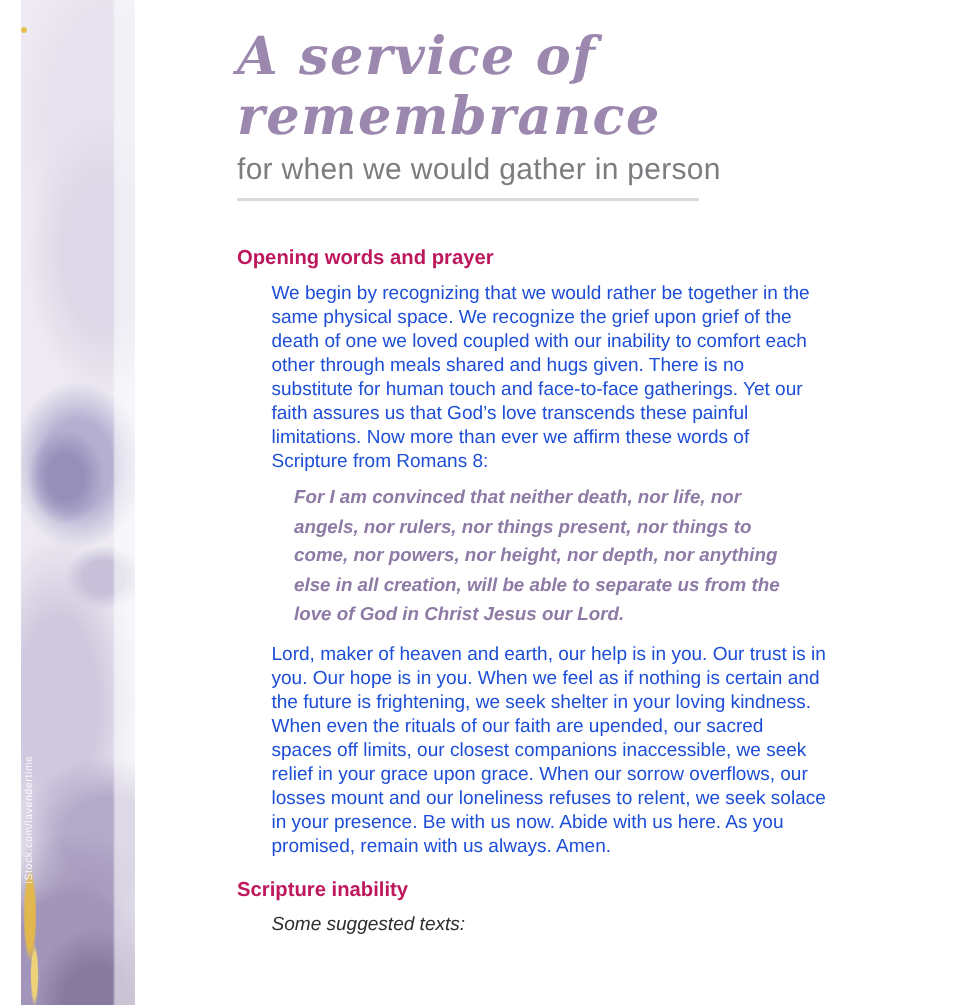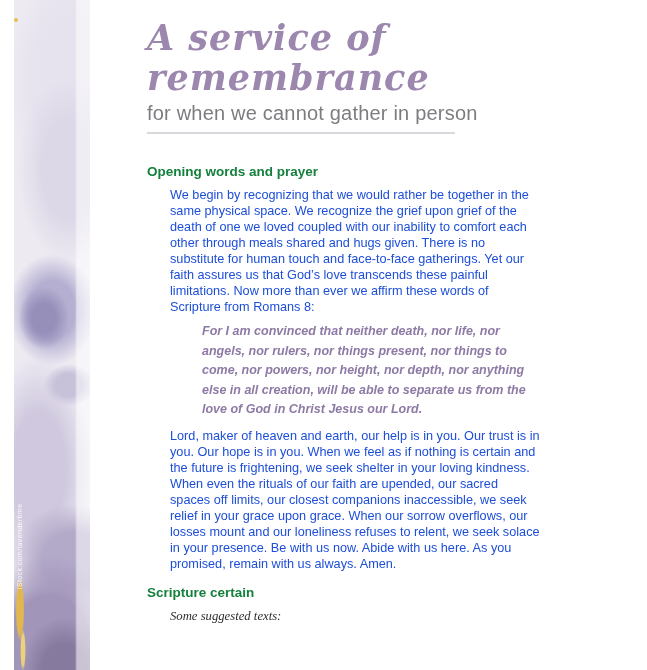--- a/index.html
+++ b/index.html
@@ -44,21 +44,21 @@
   }
   .credit {
     position:absolute; left:16px; top:497px; height:92px;
     writing-mode:vertical-rl; transform:rotate(180deg);
     font-size:7px; letter-spacing:.4px;
     color:rgba(255,255,255,.88);
     white-space:nowrap;
   }
 
   
-  .content { position:absolute; left:147px; top:18px; width:478px; color:#2e2e30; }
+  .content { position:absolute; left:158px; top:18px; width:478px; color:#2e2e30; }
 
   .title {
     font-family:"DejaVu Serif", serif;
     font-style:italic; font-weight:bold;
     font-size:35px; line-height:40px;
     letter-spacing:1px;
     color:#9c87ae;
   }
   .subtitle {
     font-size:20px; line-height:24px;
@@ -66,67 +66,66 @@
     margin-top:3px;
   }
   .title-underline {
     width:308px; height:2px;
     background:#d9d9dd;
     margin-top:7px;
   }
 
   h2.section-heading {
     font-size:13.5px; line-height:14px;
-    font-weight:bold; color:#15803d;
+    font-weight:bold; color:#be185d;
     margin-top:31px;
   }
   h2.section-heading.second { margin-top:14px; }
 
   .section-body { margin-left:23px; width:370px; }
 
   p.body-text {
     font-size:12.7px; line-height:16px;
     color:#1d4ed8;
     margin-top:8px;
   }
   .quote {
-    margin-left:32px; width:330px;
+    margin-left:15px; width:330px;
     font-size:12.5px; line-height:19.5px;
     font-weight:bold; font-style:italic;
     color:#8d7aa5;
     margin-top:7px;
   }
   .note {
     font-style:italic;
     font-size:12.7px; line-height:16px;
     margin-top:8px;
-    font-family:Liberation Serif, serif;
   }
 </style>
 </head>
 <body>
 
 <div class="page">
 
   <div class="watercolor"></div>
   <div class="credit">iStock.com/lavendertime</div>
 
   <div class="content">
 
     <div class="title">A service of remembrance</div>
-    <div class="subtitle">for when we cannot gather in person</div>
+    <div class="subtitle">for when we would gather in person</div>
     <div class="title-underline"></div>
 
     <h2 class="section-heading">Opening words and prayer</h2>
     <div class="section-body">
       <p class="body-text">We begin by recognizing that we would rather be together in the same physical space. We recognize the grief upon grief of the death of one we loved coupled with our inability to comfort each other through meals shared and hugs given. There is no substitute for human touch and face-to-face gatherings. Yet our faith assures us that God’s love transcends these painful limitations. Now more than ever we affirm these words of Scripture from Romans 8:</p>
       <p class="quote">For I am convinced that neither death, nor life, nor angels, nor rulers, nor things present, nor things to come, nor powers, nor height, nor depth, nor anything else in all creation, will be able to separate us from the love of God in Christ Jesus our Lord.</p>
       <p class="body-text">Lord, maker of heaven and earth, our help is in you. Our trust is in you. Our hope is in you. When we feel as if nothing is certain and the future is frightening, we seek shelter in your loving kindness. When even the rituals of our faith are upended, our sacred spaces off limits, our closest companions inaccessible, we seek relief in your grace upon grace. When our sorrow overflows, our losses mount and our loneliness refuses to relent, we seek solace in your presence. Be with us now. Abide with us here. As you promised, remain with us always. Amen.</p>
     </div>
 
-    <h2 class="section-heading second">Scripture certain</h2>
+    <h2 class="section-heading second">Scripture inability</h2>
     <div class="section-body">
       <p class="note">Some suggested texts:</p>
 
     </div>
 
   </div>
 </div>
 
 </body></html>

